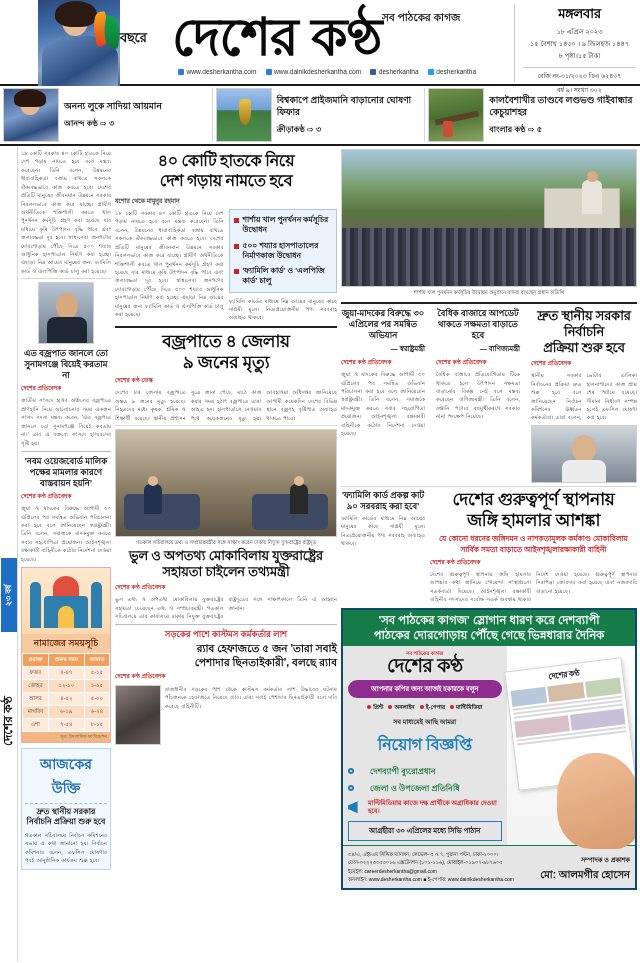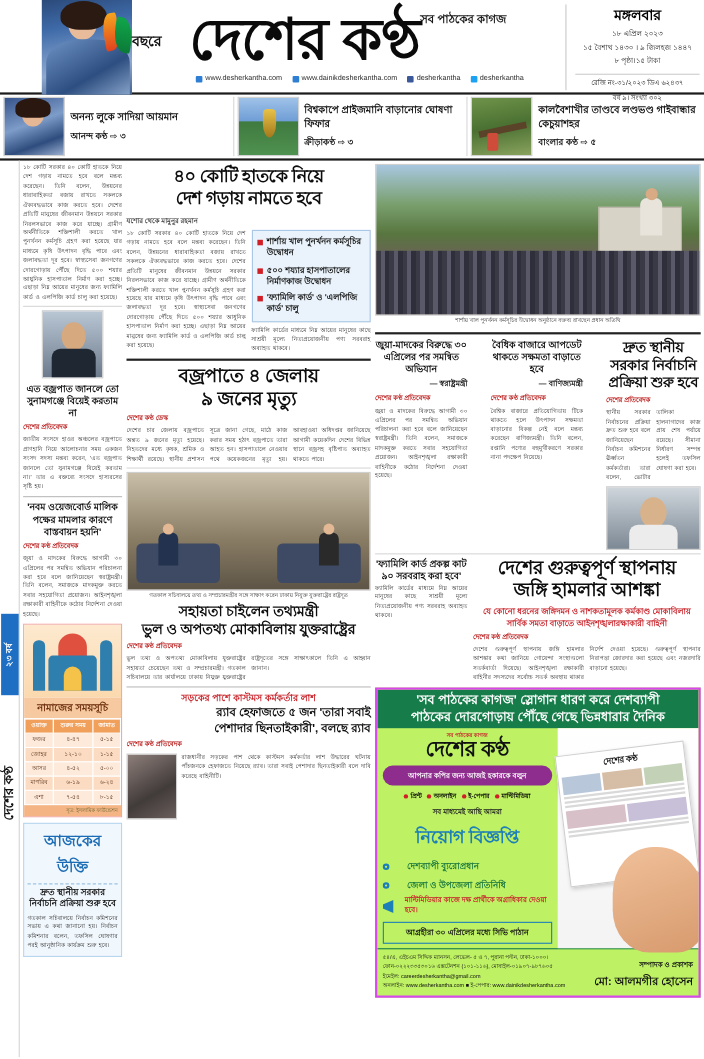--- a/index.html
+++ b/index.html
@@ -176,21 +176,21 @@
   .ptab td{ font-size:5.4px; text-align:center; padding:2px 1px; border:1px solid #fff; background:#fdeadb; color:#5a3017;}
   .ptab tr:nth-child(even) td{ background:#fbdcc3; }
   .ptab-foot{ background:#f4b483; font-size:4.6px; text-align:right; padding:1px 3px; color:#663; }
 
   
   .tip { border:1px solid #b9d6ef; background:#f0f7fd; margin-top:5px; padding:4px 3px; }
   .tip-title{ font-size:14px; font-weight:700; color:#1b6cb5; text-align:center; border-bottom:1px dashed #9cc3e4; padding-bottom:2px;}
   .tip-head{ font-size:8px; font-weight:700; text-align:center; line-height:1.3; margin-top:3px; color:#111;}
 
   
-  .ad { border:2px solid #d946ef; margin-top:4px; position:relative; overflow:hidden; background:#bef264;}
+  .ad { border:2px solid #0c4a6e; margin-top:4px; position:relative; overflow:hidden; background:#e5e5e5;}
   .ad-top { background:#167d4a; color:#fff; text-align:center; padding:3px 4px; }
   .ad-top .l1{ font-size:11.5px; font-weight:700; line-height:1.3;}
   .ad-top .l2{ font-size:11.5px; font-weight:700; line-height:1.3;}
   .ad-body { display:flex; min-height:176px; }
   .ad-left { width:56%; padding:5px 5px 4px; }
   .ad-logo { font-size:19px; font-weight:700; color:#111; text-align:center; letter-spacing:-.5px; line-height:1;}
   .ad-logo .tiny{ display:block; font-size:5px; color:#c8252c; font-weight:700; letter-spacing:0; }
   .ad-pill { background:#8e2d8e; color:#fff; font-size:6.6px; font-weight:700; text-align:center;
              border-radius:9px; padding:3px 4px; margin-top:5px;}
   .ad-chips{ display:flex; justify-content:center; gap:5px; margin-top:5px; font-size:5.6px; font-weight:700; }
@@ -431,22 +431,22 @@
         <div class="hr-thin"></div>
 
         <div class="photo ph-meeting">
           <div class="sofa"></div>
           <div class="sofa2"></div>
           <div class="p1"></div>
           <div class="p2"></div>
         </div>
         <div class="ph-caption">গতকাল সচিবালয়ে তথ্য ও সম্প্রচারমন্ত্রীর সঙ্গে সাক্ষাৎ করেন ঢাকায় নিযুক্ত যুক্তরাষ্ট্রের রাষ্ট্রদূত</div>
 
+        <div class="h3">ভুল ও অপতথ্য মোকাবিলায় যুক্তরাষ্ট্রের</div>
         <div class="h3">সহায়তা চাইলেন তথ্যমন্ত্রী</div>
-        <div class="h3">ভুল ও অপতথ্য মোকাবিলায় যুক্তরাষ্ট্রের</div>
         <div class="byline">দেশের কণ্ঠ প্রতিবেদক</div>
         <div class="txt c2">ভুল তথ্য ও অপতথ্য মোকাবিলায় যুক্তরাষ্ট্রের সহায়তা চেয়েছেন তথ্য ও সম্প্রচারমন্ত্রী। গতকাল সচিবালয়ে তার কার্যালয়ে ঢাকায় নিযুক্ত যুক্তরাষ্ট্রের রাষ্ট্রদূতের সঙ্গে সাক্ষাৎকালে তিনি এ আহ্বান জানান।</div>
 
         <div class="rule"></div>
 
         <div class="h5 h-red">সড়কের পাশে কাস্টমস কর্মকর্তার লাশ</div>
         <div class="h4" style="margin-top:2px">র‌্যাব হেফাজতে ৫ জন 'তারা সবাই</div>
         <div class="h4">পেশাদার ছিনতাইকারী', বলছে র‌্যাব</div>
         <div class="byline">দেশের কণ্ঠ প্রতিবেদক</div>
         <div class="mini-photo-row">
@@ -460,21 +460,21 @@
 
         <div class="photo ph-rally">
           <div class="stage"></div>
           <div class="man"></div>
           <div class="crowd"></div>
         </div>
         <div class="ph-caption">শার্শায় খাল পুনর্খনন কর্মসূচির উদ্বোধন অনুষ্ঠানে বক্তব্য রাখছেন প্রধান অতিথি</div>
 
         <div class="rule-d"></div>
 
-        <div style="display:flex; gap:21px;">
+        <div style="display:flex; gap:11px;">
           <div style="width:84px;flex:0 0 84px;">
             <div class="h5">জুয়া-মাদকের বিরুদ্ধে ৩০ এপ্রিলের পর সমন্বিত অভিযান</div>
             <div class="attrib">— স্বরাষ্ট্রমন্ত্রী</div>
             <div class="byline">দেশের কণ্ঠ প্রতিবেদক</div>
             <div class="txt">জুয়া ও মাদকের বিরুদ্ধে আগামী ৩০ এপ্রিলের পর সমন্বিত অভিযান পরিচালনা করা হবে বলে জানিয়েছেন স্বরাষ্ট্রমন্ত্রী। তিনি বলেন, সমাজকে মাদকমুক্ত করতে সবার সহযোগিতা প্রয়োজন। আইনশৃঙ্খলা রক্ষাকারী বাহিনীকে কঠোর নির্দেশনা দেওয়া হয়েছে।</div>
           </div>
 
           <div style="width:84px;flex:0 0 84px;">
             <div class="h5">বৈধিক বাজারে আপডেট থাকতে সক্ষমতা বাড়াতে হবে</div>
             <div class="attrib">— বাণিজ্যমন্ত্রী</div>

